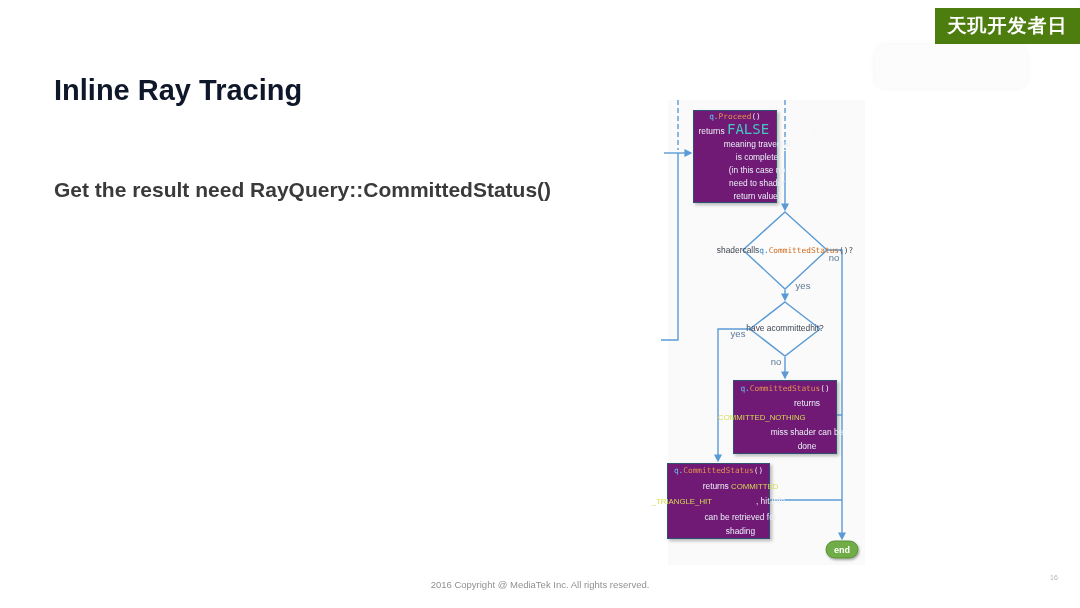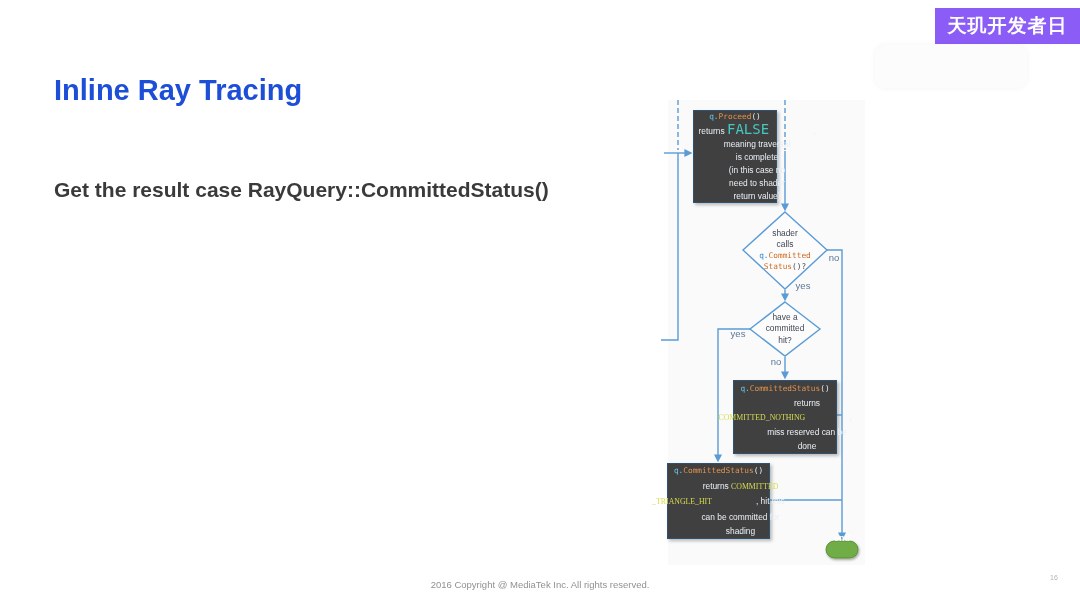--- a/index.html
+++ b/index.html
@@ -1,80 +1,80 @@
 <!DOCTYPE html>
 <html><head>
 <meta charset="utf-8">
 <style>
   html,body{margin:0;padding:0;background:#e8e8e8;}
   .slide{position:relative;width:1080px;height:608px;background:#ffffff;overflow:hidden;
          font-family:"Liberation Sans",sans-serif;}
   
-  .badge{position:absolute;left:935px;top:8px;width:145px;height:36px;background:#8b5cf6;
+  .badge{position:absolute;left:935px;top:8px;width:145px;height:36px;background:#4d7c0f;
          color:#ffffff;font-size:19px;font-weight:700;display:flex;align-items:center;
          justify-content:center;letter-spacing:1px;}
   .watermark{position:absolute;left:875px;top:45px;width:152px;height:43px;border-radius:10px;
          background:#fcfcfc;box-shadow:0 0 6px rgba(0,0,0,0.05);}
   .title{position:absolute;left:54px;top:74px;margin:0;font-size:29px;font-weight:600;
-         color:#1d4ed8;letter-spacing:0;}
+         color:#0f172a;letter-spacing:0;}
   .subtitle{position:absolute;left:54px;top:178px;font-size:21px;font-weight:600;color:#3a3a3a;}
   
   .footer{position:absolute;left:0;top:579px;width:1080px;text-align:center;font-size:9.5px;
           color:#919191;}
   .pagenum{position:absolute;left:1050px;top:574px;font-size:7px;color:#b3b3b3;}
   
   .diagram{position:absolute;left:650px;top:95px;width:225px;height:478px;}
   .fc-svg{position:absolute;left:0;top:0;}
-  .fbox{position:absolute;background:#404040;border:1px solid #2E5273;
+  .fbox{position:absolute;background:#701a75;border:1px solid #2E5273;
         box-shadow:2px 2px 3px rgba(90,90,90,0.4);display:flex;flex-direction:column;
         justify-content:center;align-items:center;text-align:center;}
   .fbox .ln{white-space:nowrap;}
   .box1{left:43px;top:15px;width:82px;height:91px;}
   .box1 .ln{line-height:13px;font-size:8.4px;}
   .box3{left:83px;top:285px;width:102px;height:72px;}
   .box3 .ln{line-height:14px;font-size:8.4px;}
   .box4{left:17px;top:368px;width:101px;height:74px;}
   .box4 .ln{line-height:14.5px;font-size:8.4px;}
-  .dtext{position:absolute;display:flex;flex-direction:column;justify-content:center;
+  .dtext{position:absolute;display:flex;flex-direction:row;justify-content:center;
          align-items:center;text-align:center;}
   .dtext .ln{white-space:nowrap;}
   .d1{left:95px;top:119px;width:80px;height:72px;}
   .d1 .ln{line-height:11px;font-size:8.4px;}
   .d2{left:100px;top:211px;width:70px;height:46px;}
   .d2 .ln{line-height:11.5px;font-size:8.4px;}
   
   .tk-w{font-family:"Liberation Sans",sans-serif;color:#EAF0F6;padding-left:44px;}
   .tk-m{font-family:"DejaVu Sans Mono",monospace;color:#EAF0F6;font-size:7.8px;}
   .tk-b{font-family:"DejaVu Sans Mono",monospace;color:#6CC4E8;font-size:7.8px;}
   .tk-o{font-family:"DejaVu Sans Mono",monospace;color:#E2924E;font-size:7.8px;}
   .tk-t{font-family:"DejaVu Sans Mono",monospace;color:#45C8C0;font-size:14px;}
-  .tk-y{font-family:Liberation Serif, serif;color:#D6DC4F;font-size:7.8px;}
+  .tk-y{font-family:Liberation Sans, sans-serif;color:#D6DC4F;font-size:7.8px;}
   .tk-d{font-family:"Liberation Sans",sans-serif;color:#404654;}
   .tk-dm{font-family:"DejaVu Sans Mono",monospace;color:#404654;font-size:7.8px;}
   .tk-db{font-family:"DejaVu Sans Mono",monospace;color:#2E86C8;font-size:7.8px;}
   .tk-do{font-family:"DejaVu Sans Mono",monospace;color:#CE6A1F;font-size:7.8px;}
   
   .flbl{position:absolute;font-size:9.5px;color:#5B7795;text-align:center;}
   .lbl-d1no{left:172px;top:157px;width:24px;}
   .lbl-d1yes{left:139px;top:185px;width:28px;}
   .lbl-d2yes{left:76px;top:233px;width:24px;}
   .lbl-d2no{left:114px;top:261px;width:24px;}
-  .endlbl{position:absolute;left:176px;top:434px;width:32px;height:17px;display:flex;
+  .endlbl{position:absolute;left:176px;top:446px;width:32px;height:17px;display:flex;
           align-items:center;justify-content:center;color:#ffffff;font-size:9px;font-weight:700;}
 </style>
 </head>
 <body>
 
 <div class="slide">
 
   <div class="badge">天玑开发者日</div>
   <div class="watermark"></div>
 
   <h1 class="title">Inline Ray Tracing</h1>
-  <div class="subtitle">Get the result case RayQuery::CommittedStatus()</div>
+  <div class="subtitle">Get the result need RayQuery::CommittedStatus()</div>
 
   <div class="diagram">
     <svg class="fc-svg" width="225" height="478" viewBox="650 95 225 478">
       <defs>
         <marker id="ah" viewBox="0 0 10 10" refX="2" refY="5" markerWidth="8" markerHeight="8" orient="auto" markerUnits="userSpaceOnUse">
           <path d="M0,0 L10,5 L0,10 Z" fill="#5B9BD5"></path>
         </marker>
         <filter id="ds" x="-30%" y="-30%" width="170%" height="170%">
           <feDropShadow dx="1" dy="1.5" stdDeviation="1" flood-opacity="0.35"></feDropShadow>
         </filter>
@@ -121,29 +121,29 @@
     <div class="dtext d2">
         <div class="ln"><span class="tk-d">have a</span></div>
         <div class="ln"><span class="tk-d">committed</span></div>
         <div class="ln"><span class="tk-d">hit?</span></div>
       </div>
 
     <div class="fbox box3">
         <div class="ln"><span class="tk-b">q.</span><span class="tk-o">CommittedStatus</span><span class="tk-m">()</span></div>
         <div class="ln"><span class="tk-w">returns</span></div>
         <div class="ln"><span class="tk-y">COMMITTED_NOTHING</span><span class="tk-w">,</span></div>
-        <div class="ln"><span class="tk-w">miss reserved can be</span></div>
+        <div class="ln"><span class="tk-w">miss shader can be</span></div>
         <div class="ln"><span class="tk-w">done</span></div>
       </div>
 
     <div class="fbox box4">
         <div class="ln"><span class="tk-b">q.</span><span class="tk-o">CommittedStatus</span><span class="tk-m">()</span></div>
         <div class="ln"><span class="tk-w">returns </span><span class="tk-y">COMMITTED</span></div>
-        <div class="ln"><span class="tk-y">_TRIANGLE_HIT</span><span class="tk-w">, hit this</span></div>
-        <div class="ln"><span class="tk-w">can be committed for</span></div>
+        <div class="ln"><span class="tk-y">_TRIANGLE_HIT</span><span class="tk-w">, hit info</span></div>
+        <div class="ln"><span class="tk-w">can be retrieved for</span></div>
         <div class="ln"><span class="tk-w">shading</span></div>
       </div>
 
     <div class="flbl lbl-d1no">no</div>
     <div class="flbl lbl-d1yes">yes</div>
     <div class="flbl lbl-d2yes">yes</div>
     <div class="flbl lbl-d2no">no</div>
 
     <div class="endlbl">end</div>
   </div>

